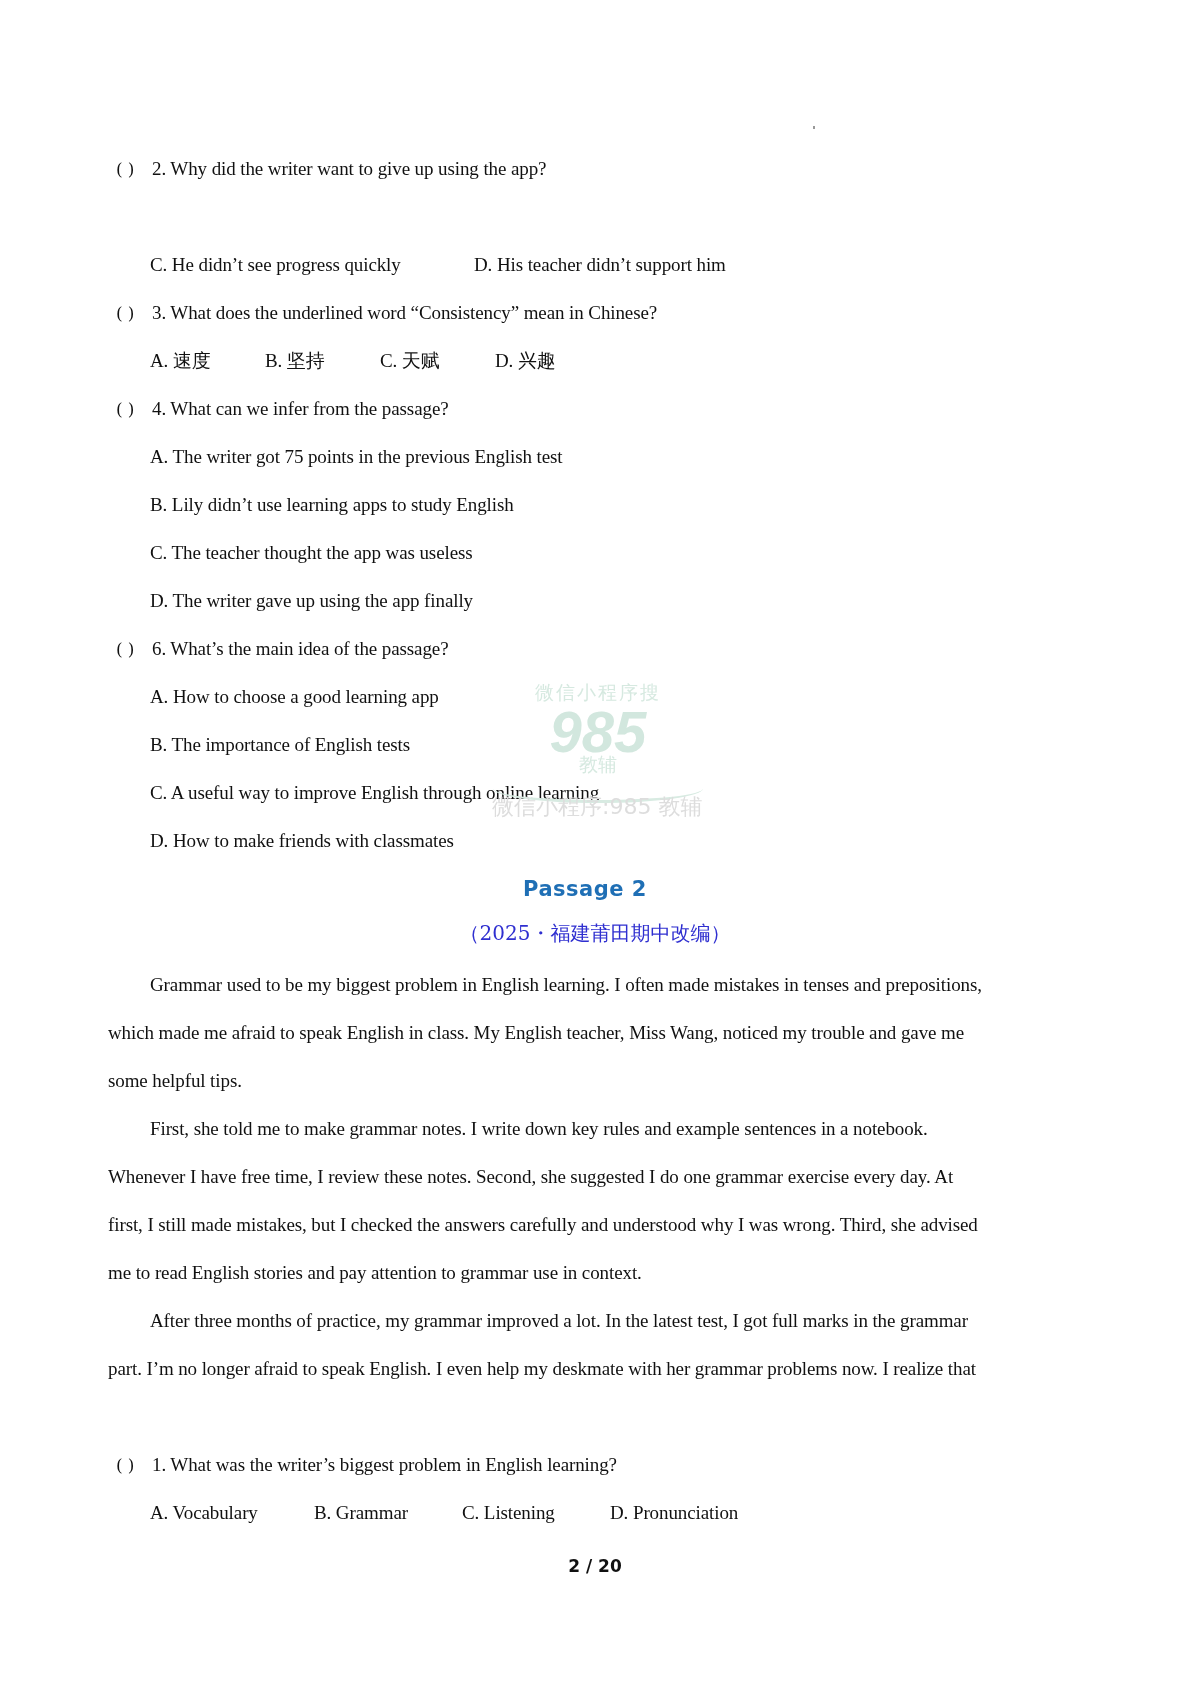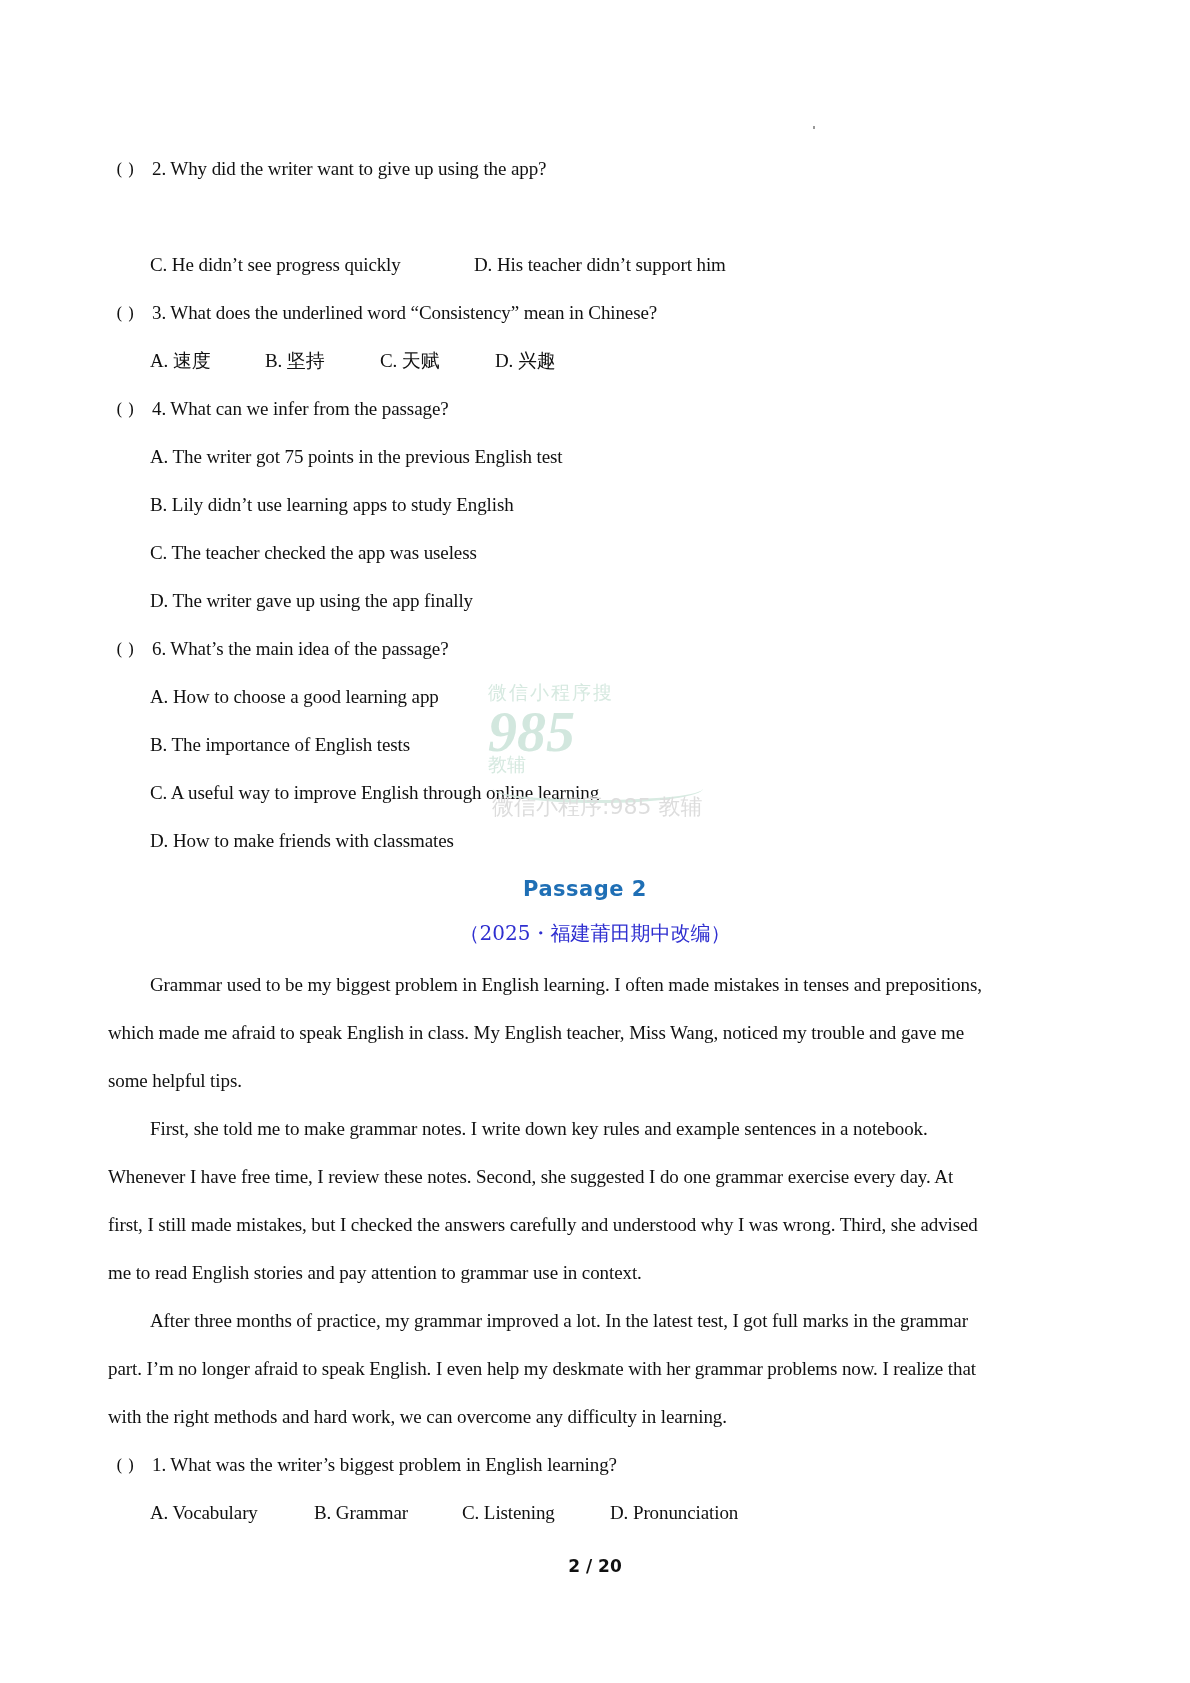--- a/index.html
+++ b/index.html
@@ -81,21 +81,22 @@
       color: #111;
     }
     .watermark {
       position: absolute;
       left: 488px;
       top: 680px;
       width: 220px;
       height: 150px;
       pointer-events: none;
       color: #cfe6dc;
-      font-family: Liberation Serif, serif;
+      text-align: center;
+      font-family: Liberation Sans, sans-serif;
     }
     .wm-top { font-size: 19px; letter-spacing: 2px; color: #d6e9e0; }
     .wm-num { font-size: 58px; font-weight: bold; line-height: 52px; color: #d2e7de; font-style: italic; }
     .wm-mid { font-size: 19px; color: #d6e9e0; margin-top: -6px; }
     .wm-book {
       width: 210px; height: 26px; margin: -4px auto 0 auto;
       border-bottom: 3px solid #d8ebe2;
       border-radius: 0 0 50% 50%;
     }
     .wm-bottom {
@@ -135,21 +136,21 @@
   </div>
   <div class="line opt" style="top:349px;">
     <span style="display:inline-block;width:115px;">A. 速度</span><span style="display:inline-block;width:115px;">B. 坚持</span><span style="display:inline-block;width:115px;">C. 天赋</span><span>D. 兴趣</span>
   </div>
 
   <div class="line q" style="top:397px;">
     <span class="paren">(   )</span><span>4. What can we infer from the passage?</span>
   </div>
   <div class="line opt" style="top:445px;">A. The writer got 75 points in the previous English test</div>
   <div class="line opt" style="top:493px;">B. Lily didn’t use learning apps to study English</div>
-  <div class="line opt" style="top:541px;">C. The teacher checked the app was useless</div>
+  <div class="line opt" style="top:541px;">C. The teacher thought the app was useless</div>
   <div class="line opt" style="top:589px;">D. The writer gave up using the app finally</div>
 
   <div class="line q" style="top:637px;">
     <span class="paren">(   )</span><span>6. What’s the main idea of the passage?</span>
   </div>
   <div class="line opt" style="top:685px;">A. How to choose a good learning app</div>
   <div class="line opt" style="top:733px;">B. The importance of English tests</div>
   <div class="line opt" style="top:781px;">C. A useful way to improve English through online learning</div>
   <div class="line opt" style="top:829px;">D. How to make friends with classmates</div>
 
@@ -166,21 +167,20 @@
 
   <div class="line indent" style="top:973px;">Grammar used to be my biggest problem in English learning. I often made mistakes in tenses and prepositions,</div>
   <div class="line para" style="top:1021px;">which made me afraid to speak English in class. My English teacher, Miss Wang, noticed my trouble and gave me</div>
   <div class="line indent" style="top:1117px;">First, she told me to make grammar notes. I write down key rules and example sentences in a notebook.</div>
   <div class="line para" style="top:1069px;">some helpful tips.</div>
   <div class="line para" style="top:1165px;">Whenever I have free time, I review these notes. Second, she suggested I do one grammar exercise every day. At</div>
   <div class="line para" style="top:1213px;">first, I still made mistakes, but I checked the answers carefully and understood why I was wrong. Third, she advised</div>
   <div class="line para" style="top:1261px;">me to read English stories and pay attention to grammar use in context.</div>
   <div class="line indent" style="top:1309px;">After three months of practice, my grammar improved a lot. In the latest test, I got full marks in the grammar</div>
   <div class="line para" style="top:1357px;">part. I’m no longer afraid to speak English. I even help my deskmate with her grammar problems now. I realize that</div>
-  <div class="line para" style="top:1405px;">with the right methods and hard work, we can overcome any difficulty in learning.</div>
 
   <div class="line q" style="top:1453px;">
     <span class="paren">(   )</span><span>1. What was the writer’s biggest problem in English learning?</span>
   </div>
   <div class="line opt" style="top:1501px;">
     <span style="display:inline-block;width:164px;">A. Vocabulary</span><span style="display:inline-block;width:148px;">B. Grammar</span><span style="display:inline-block;width:148px;">C. Listening</span><span>D. Pronunciation</span>
   </div>
 
   <div class="page-number">2 / 20</div>
 </div>

